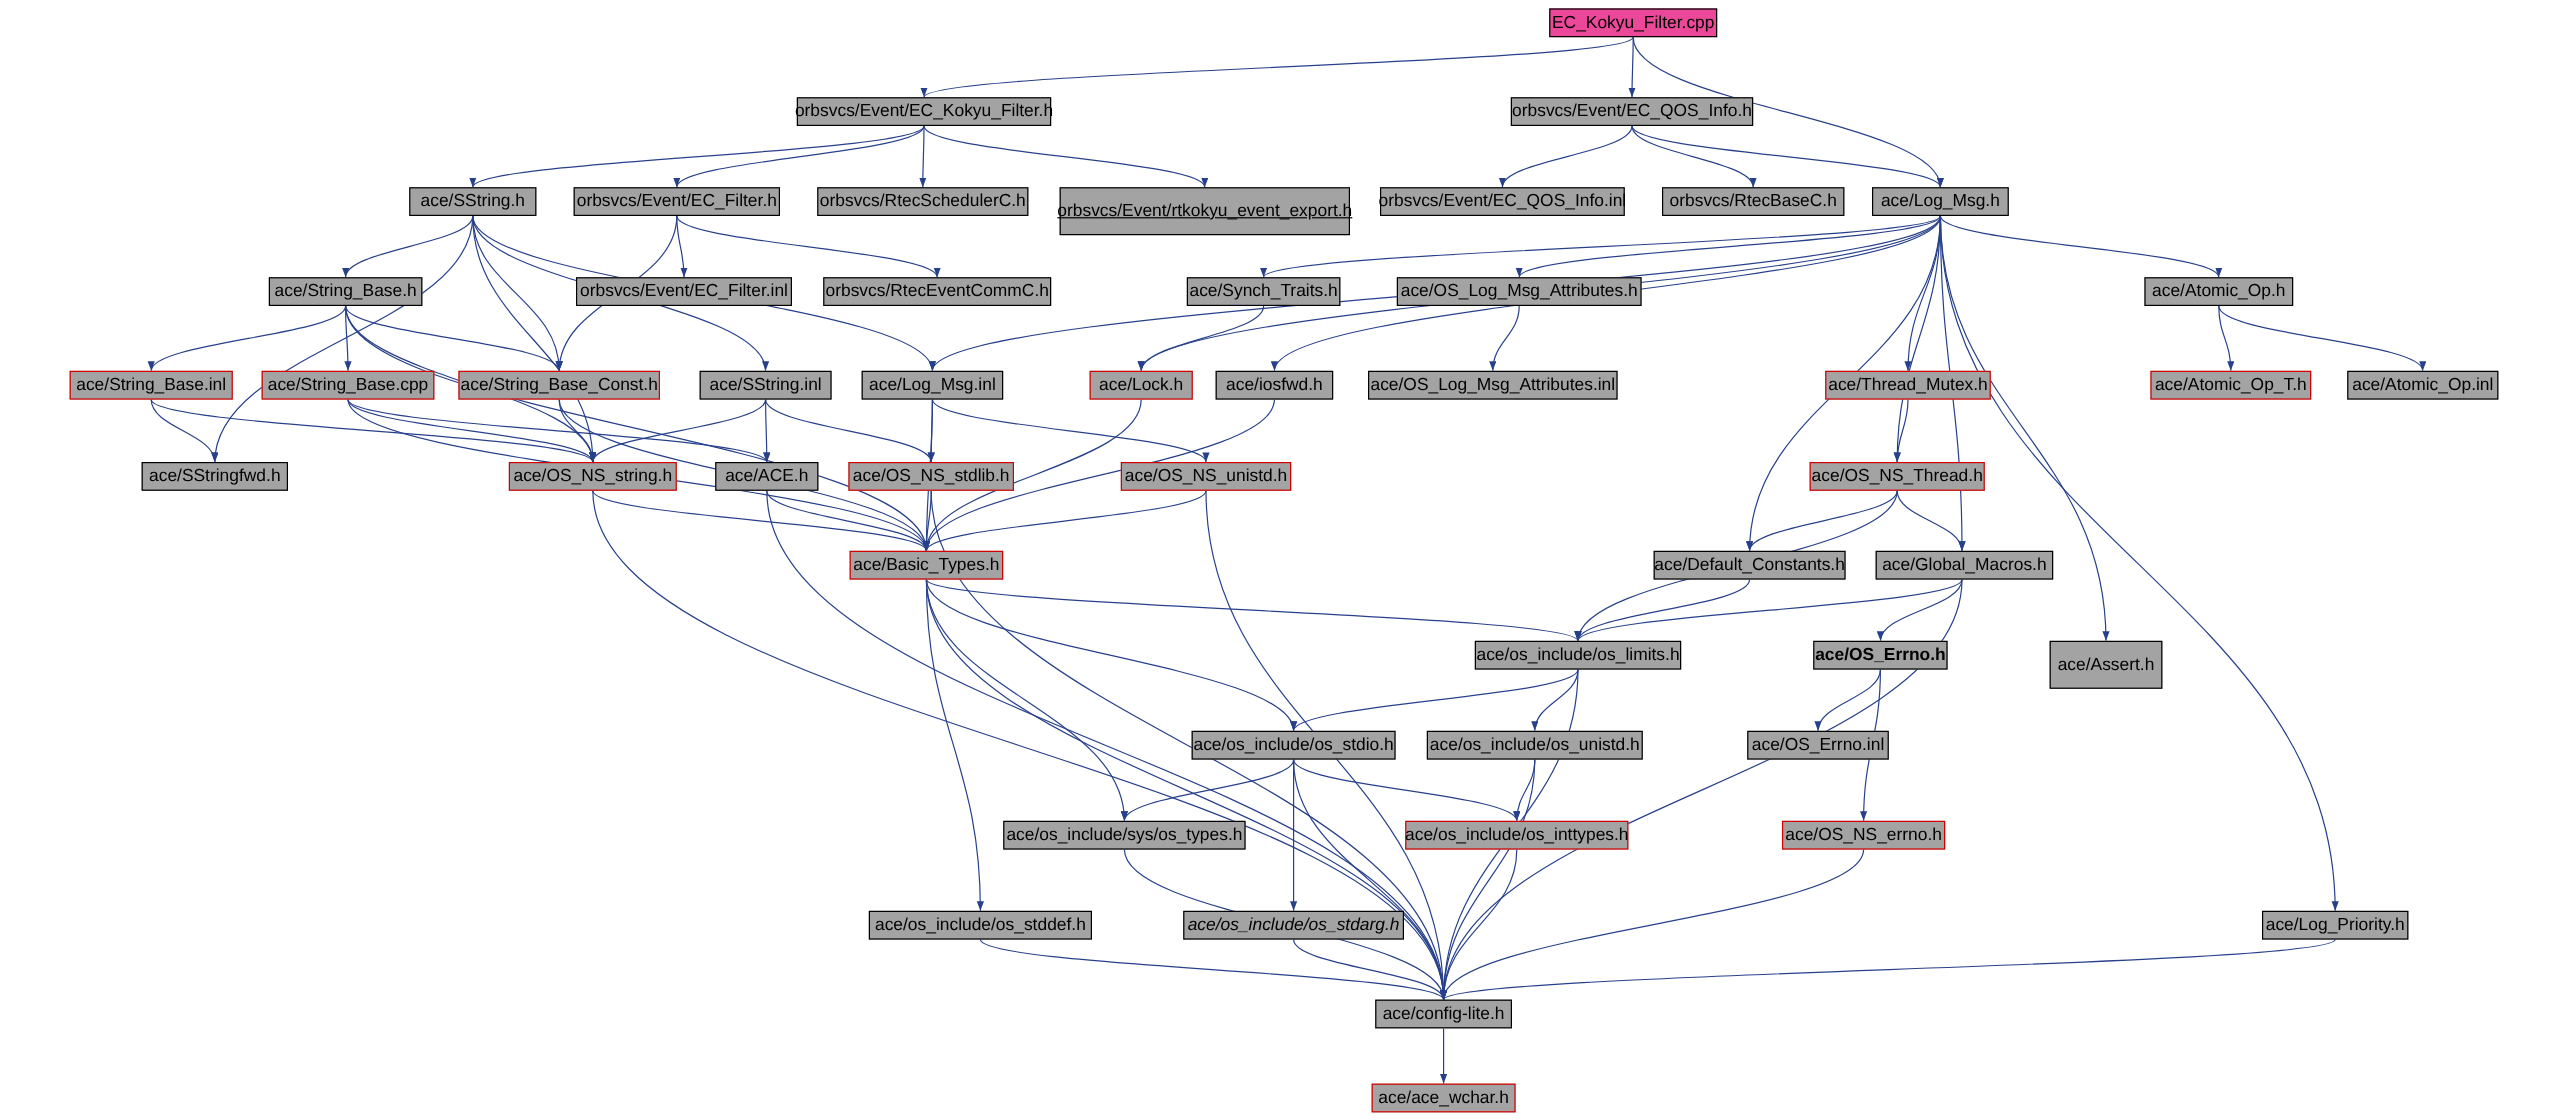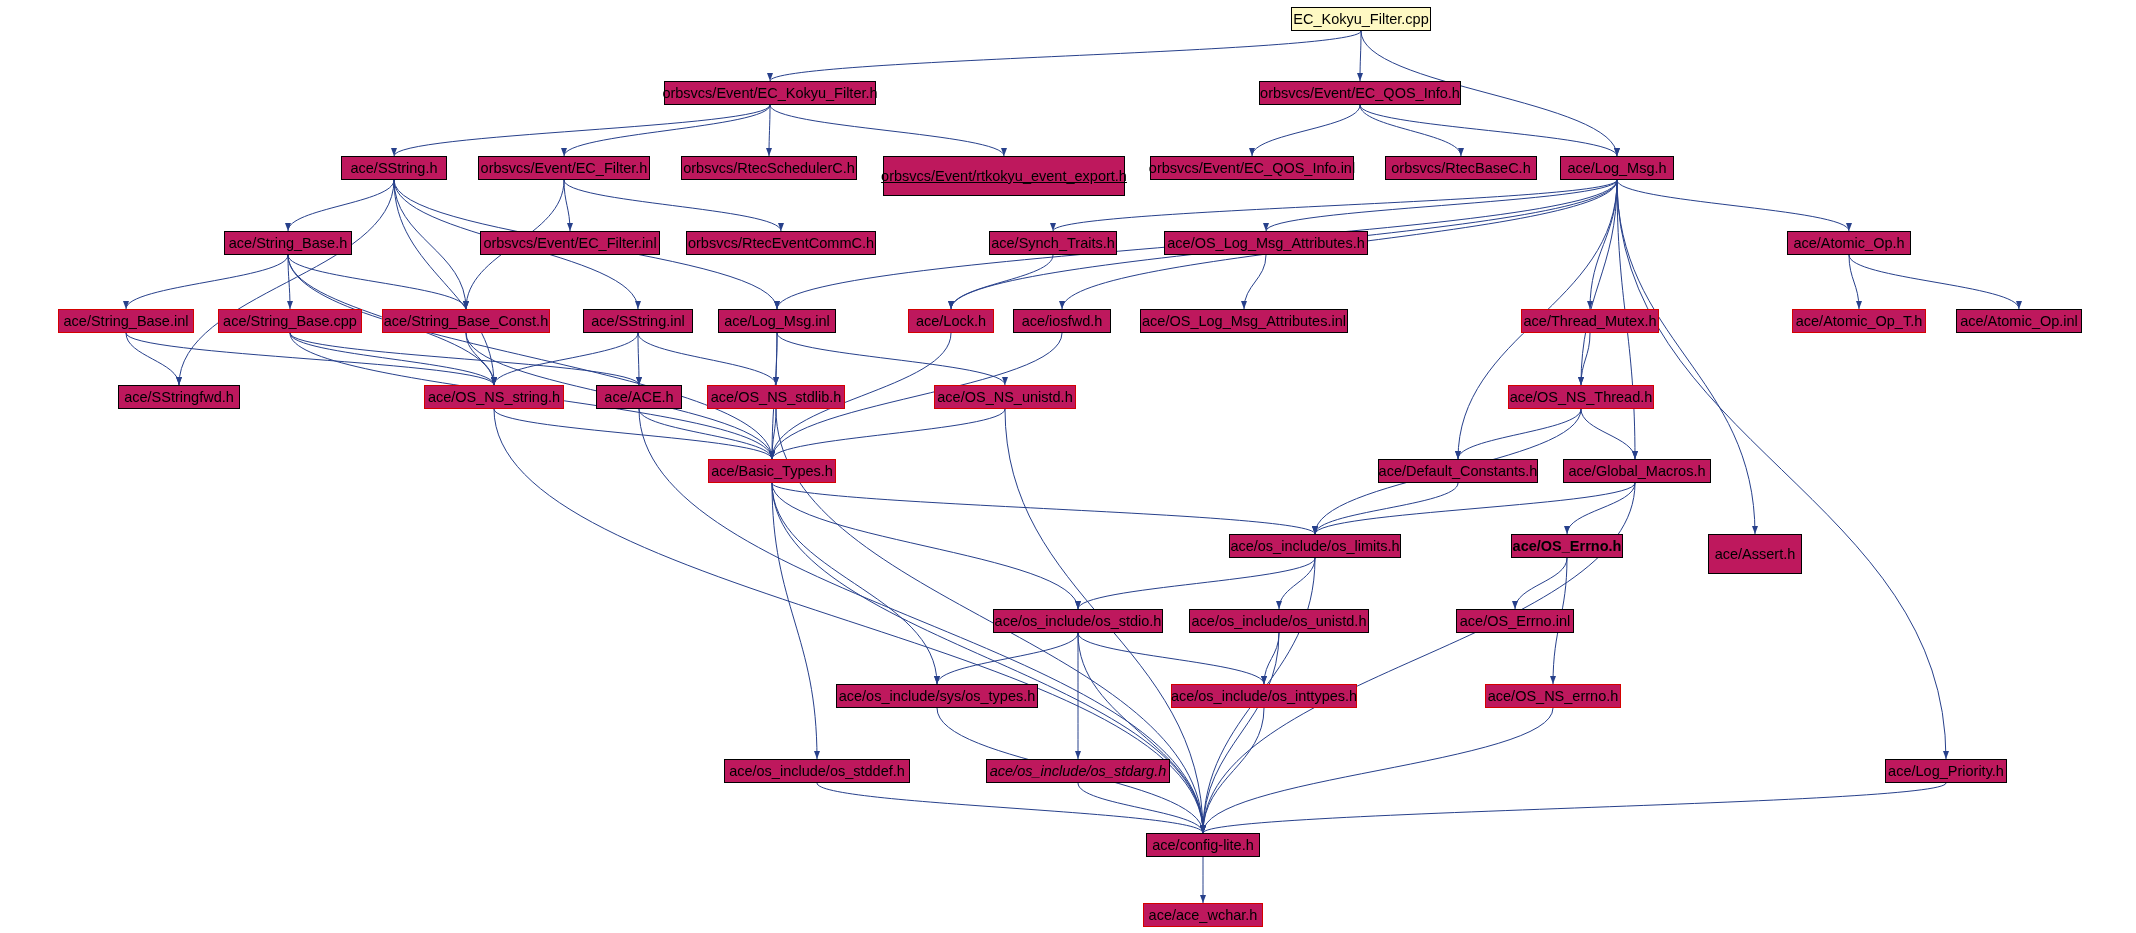--- a/index.html
+++ b/index.html
@@ -19,36 +19,36 @@
     position: absolute;
     left: 0;
     top: 0;
     width: 2136px;
     height: 933px;
     pointer-events: none;
   }
   .node {
     position: absolute;
     box-sizing: border-box;
-    background: #be185d;
+    background: #a3a3a3;
     border: 1px solid #000000;
     color: #000000;
     font-size: 14.5px;
     line-height: 1;
     display: flex;
     align-items: center;
     justify-content: center;
     white-space: nowrap;
     padding: 0 4px;
   }
   .node.red {
     border-color: #d40000;
   }
   .node.root {
-    background: #fef9c3;
+    background: #ec4899;
     border-color: #000000;
   }
 </style>
 </head>
 <body>
 
 <div id="canvas">
   <svg id="edges">
       <defs>
         <marker id="arrow" markerWidth="9" markerHeight="9" refX="8" refY="3" orient="auto" markerUnits="userSpaceOnUse">

